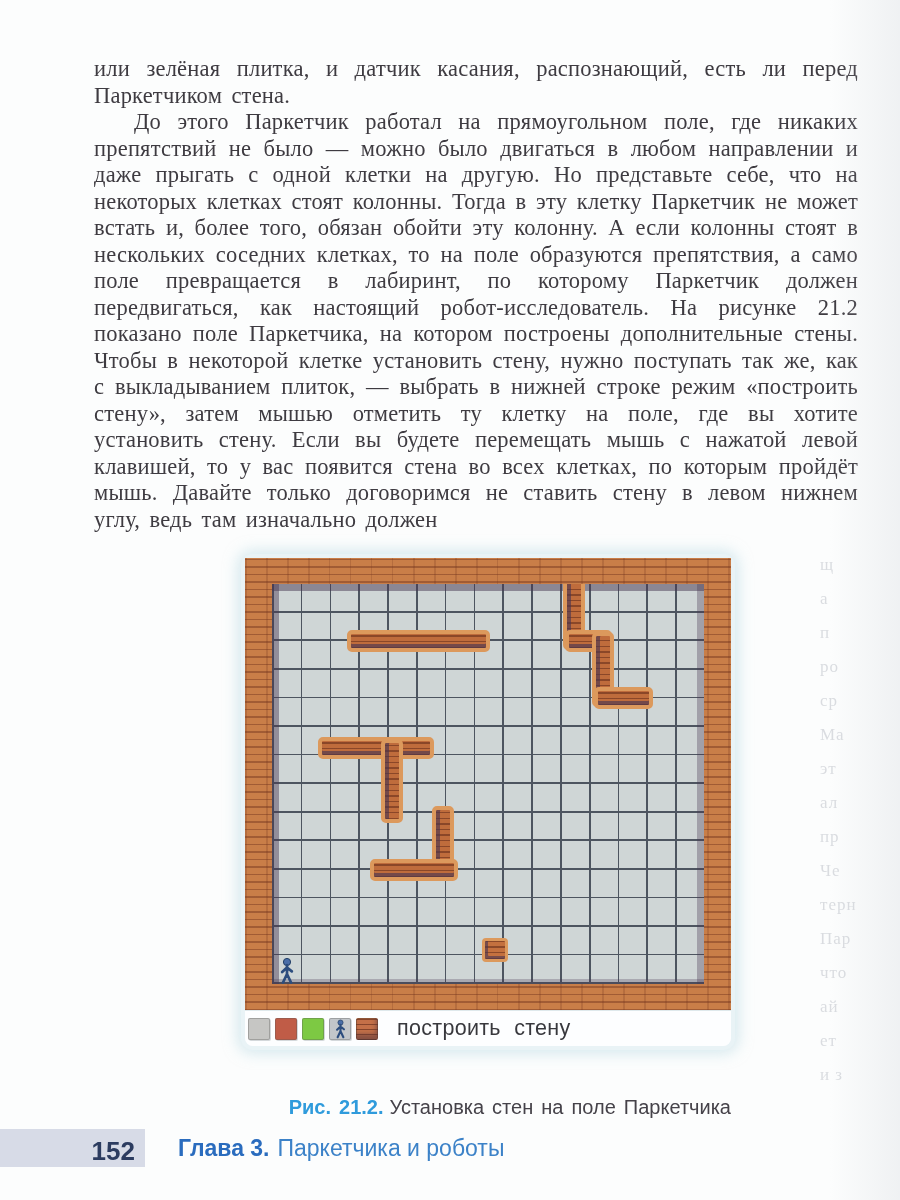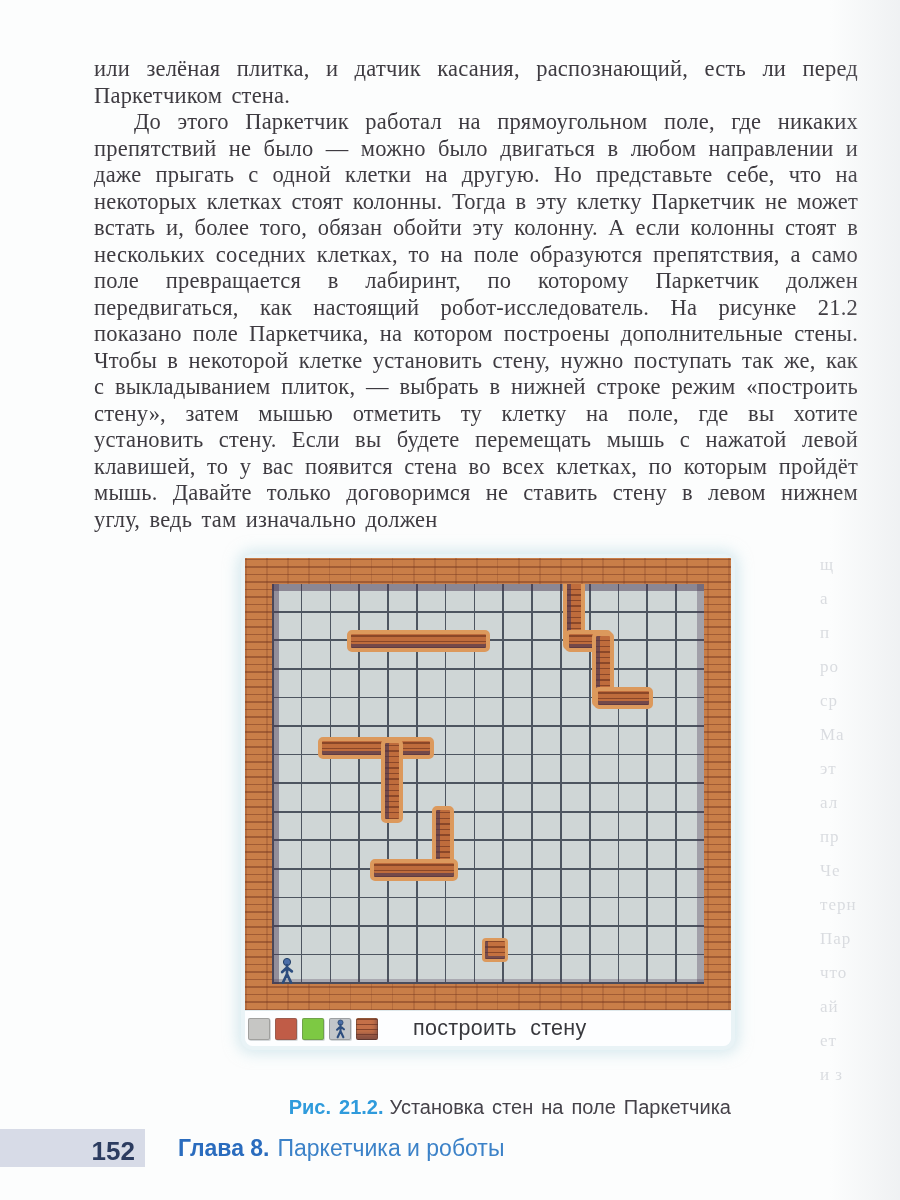--- a/index.html
+++ b/index.html
@@ -78,21 +78,21 @@
     align-items:center;justify-content:center;
     box-shadow:inset 0 0 0 1px rgba(90,90,90,.35), 1px 1px 0 rgba(120,130,135,.3);
   }
   .tile-brick{
     background:
       repeating-linear-gradient(0deg, rgba(95,40,24,.6) 0 1.4px, transparent 1.4px 5px),
       #c47048 !important;
     box-shadow:inset -2px -6px 4px rgba(80,50,60,.5), inset 0 0 0 1px rgba(90,60,40,.5);
   }
   .toolbar-label{
-    margin-left:30px;font-family:"Liberation Sans",sans-serif;
+    margin-left:14px;font-family:"Liberation Sans",sans-serif;
     font-size:21.5px;color:#38383d;word-spacing:7px;letter-spacing:.3px;
   }
   
   .caption{
     position:absolute;left:245px;top:1096px;width:486px;text-align:right;
     font-family:"Liberation Sans",sans-serif;font-size:20px;color:#454249;
     word-spacing:2.5px;
   }
   .caption-label{color:#2f9bdc;font-weight:bold;margin-right:6px;}
   
@@ -165,21 +165,21 @@
 </div>
 
 <div class="caption">
   <span class="caption-label">Рис. 21.2.</span><span>Установка стен на поле Паркетчика</span>
 </div>
 
 <div class="footer-bar">
   <span>152</span>
 </div>
 <div class="footer-chapter">
-  <b>Глава 8.</b>
+  <b>Глава 3.</b>
   <span>Паркетчика и роботы</span>
 </div>
 
 <div class="bleed-col" id="bleed">
     <div>щ</div>
     <div>а</div>
     <div>п</div>
     <div>ро</div>
     <div>ср</div>
     <div>Ма</div>

